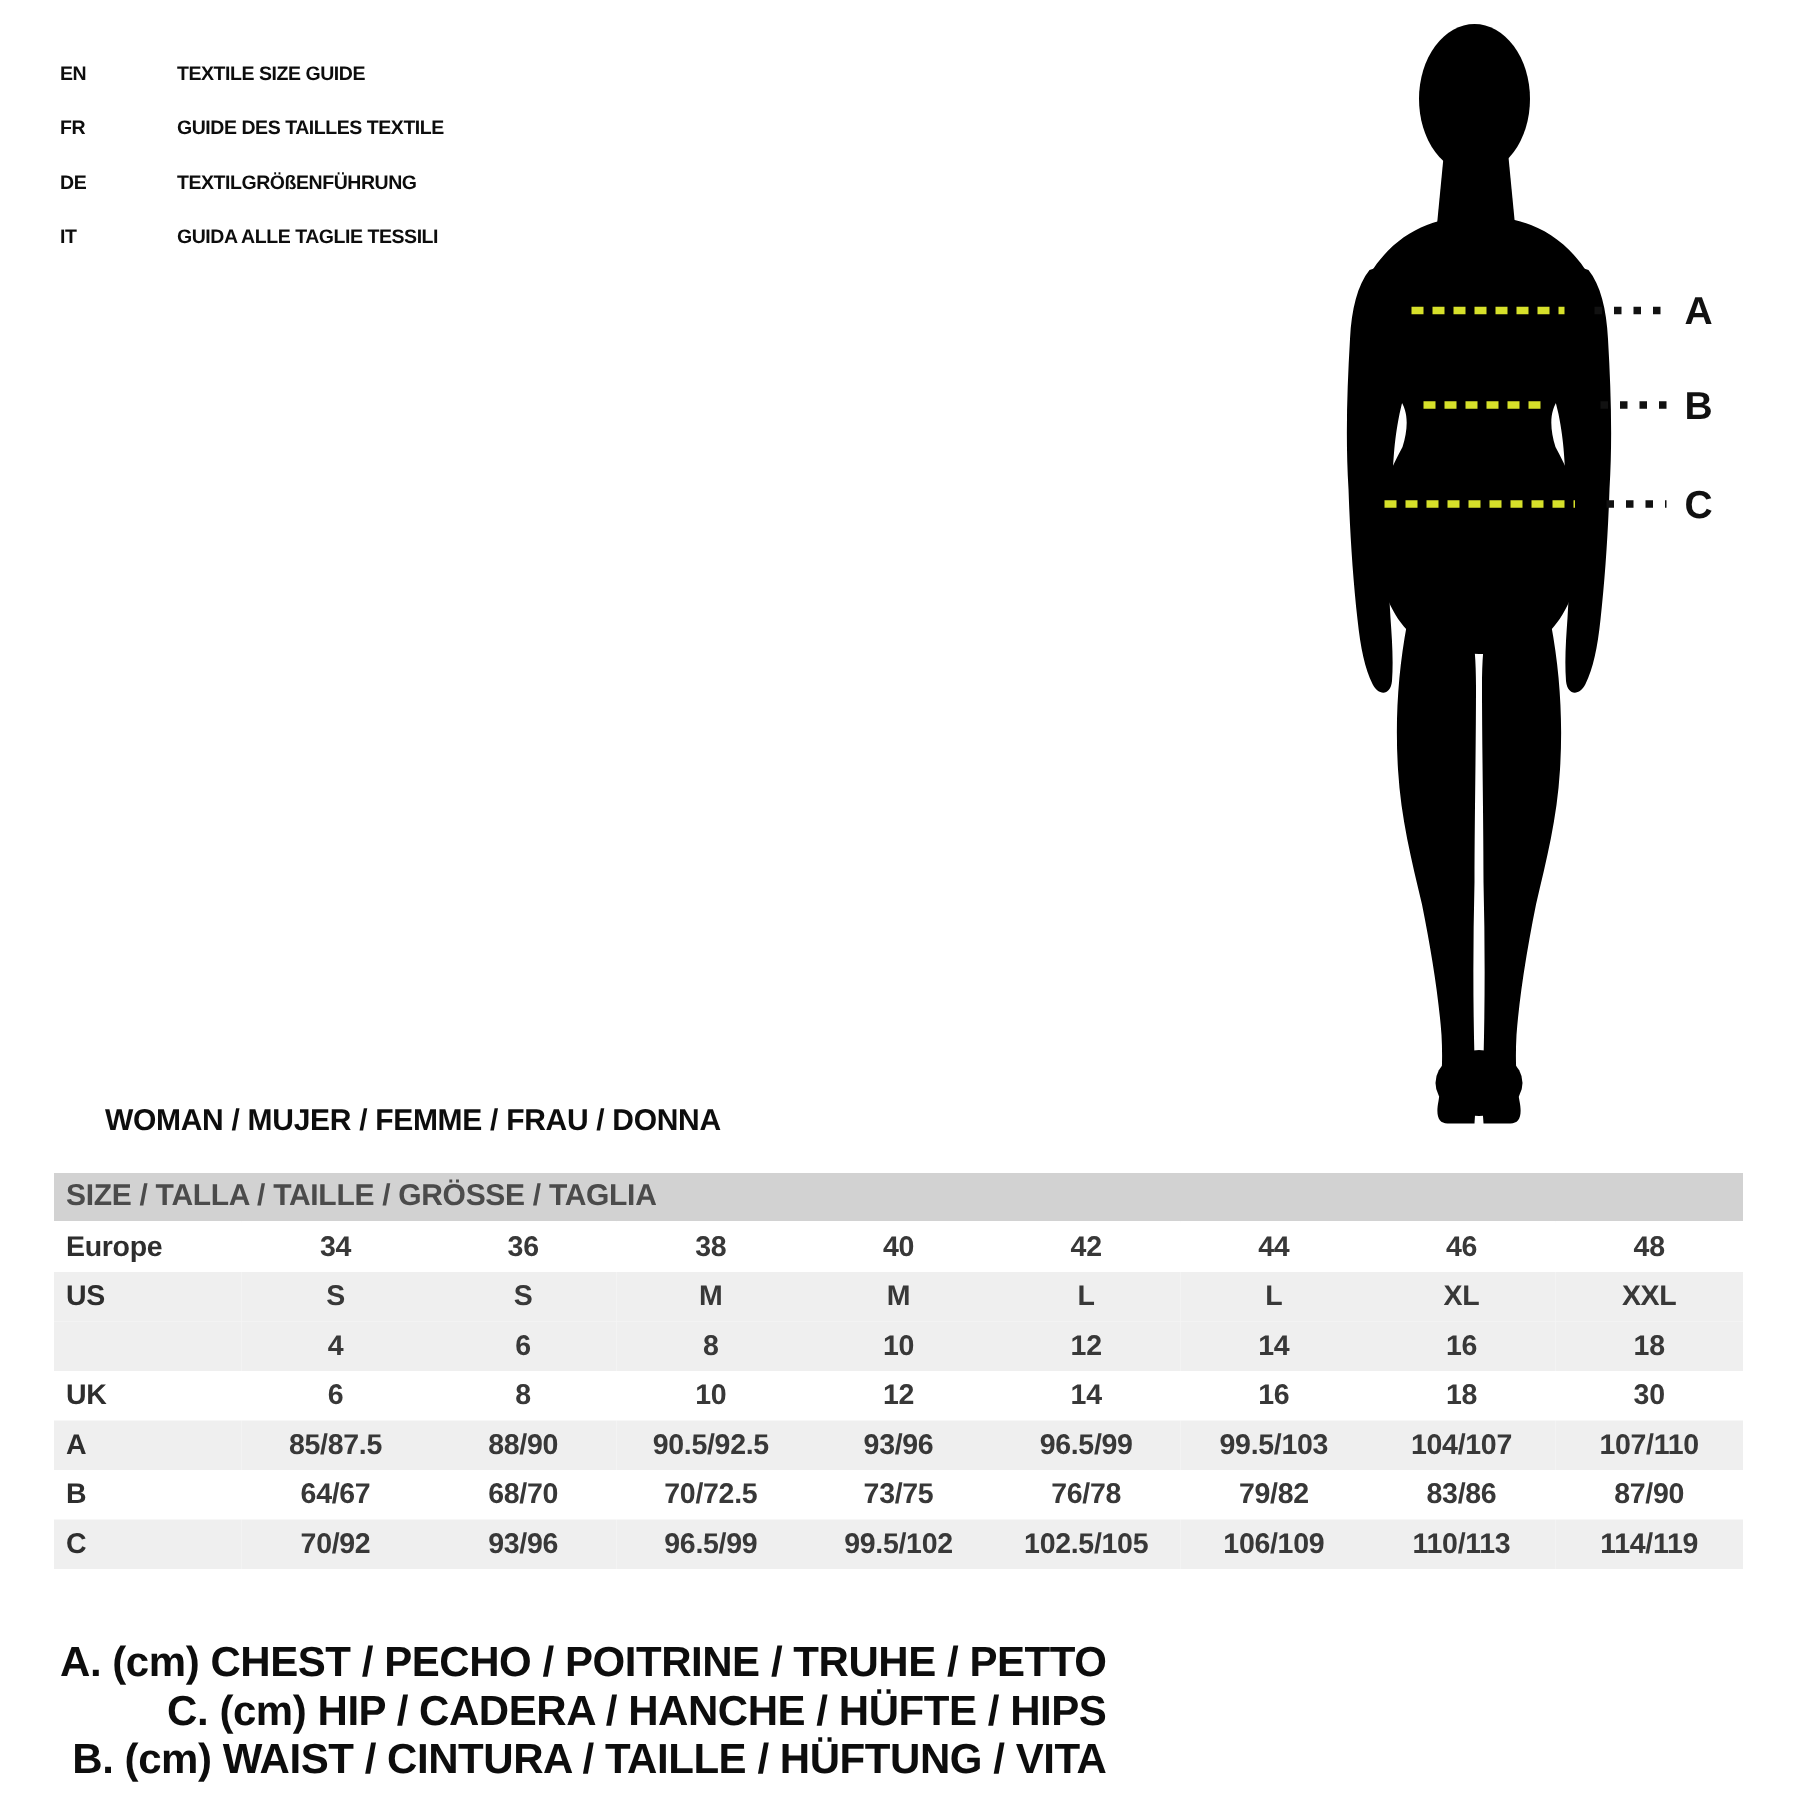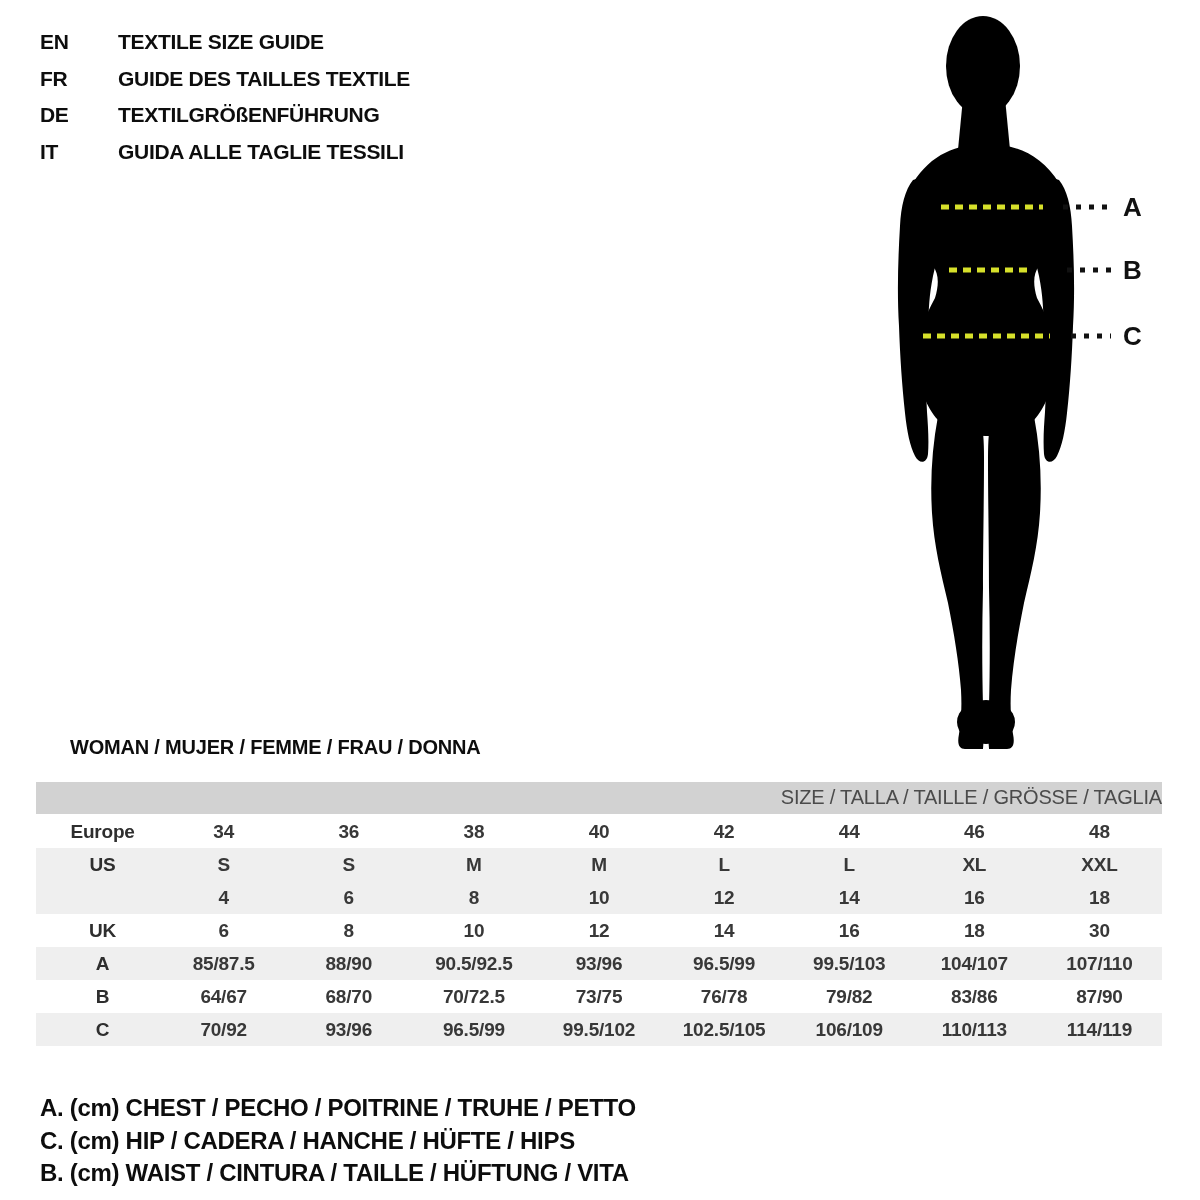--- a/index.html
+++ b/index.html
@@ -15,23 +15,23 @@
 
   
   .langs {
     position: absolute;
     left: 40px; top: 30px;
     color: #0d0d0d;
   }
   .lang-row {
     display: flex;
     height: 36.5px;
-    align-items: flex-start;
-    font-weight: bold;
-    font-size: 21px;
+    align-items: center;
+    font-weight: bold;
+    font-size: 13px;
     letter-spacing: -0.3px;
     white-space: nowrap;
   }
   .lang-code { width: 78px; flex: 0 0 78px; }
 
   
   .figure {
     position: absolute;
     left: 855px; top: 8px;
     width: 345px; height: 745px;
@@ -63,57 +63,58 @@
   .size-table {
     position: absolute;
     left: 36px; top: 782px;
     width: 1126px;
     border-collapse: collapse;
     table-layout: fixed;
   }
   .size-table th {
     background: #d2d2d2;
     color: #4b4b4b;
-    font-weight: normal;
+    font-weight: bold;
     font-size: 20px;
     letter-spacing: -0.2px;
-    text-align: right;
+    text-align: left;
     padding-left: 8px;
     height: 33px;
     border-bottom: 3px solid #fff;
   }
   .size-table td {
     height: 33px;
     font-weight: bold;
     font-size: 19px;
     letter-spacing: -0.2px;
     color: #383838;
     text-align: center;
     vertical-align: middle;
   }
   .size-table td.row-label {
     width: 158px;
-    text-align: center;
+    text-align: left;
     padding-left: 8px;
     color: #2e2e2e;
   }
   .size-table tr.shaded td { background: #efefef; }
 
   
   .legend {
     position: absolute;
     left: 40px; top: 1092px;
     color: #0d0d0d;
   }
   .legend-line {
     font-weight: bold;
-    font-size: 24px;
+    font-size: 28px;
     letter-spacing: -0.3px;
     line-height: 32.5px;
     white-space: nowrap;
+    text-align: right;
   }
 </style>
 </head>
 <body>
 
 <div class="page">
 
   <div class="langs">
 
       <div class="lang-row">

